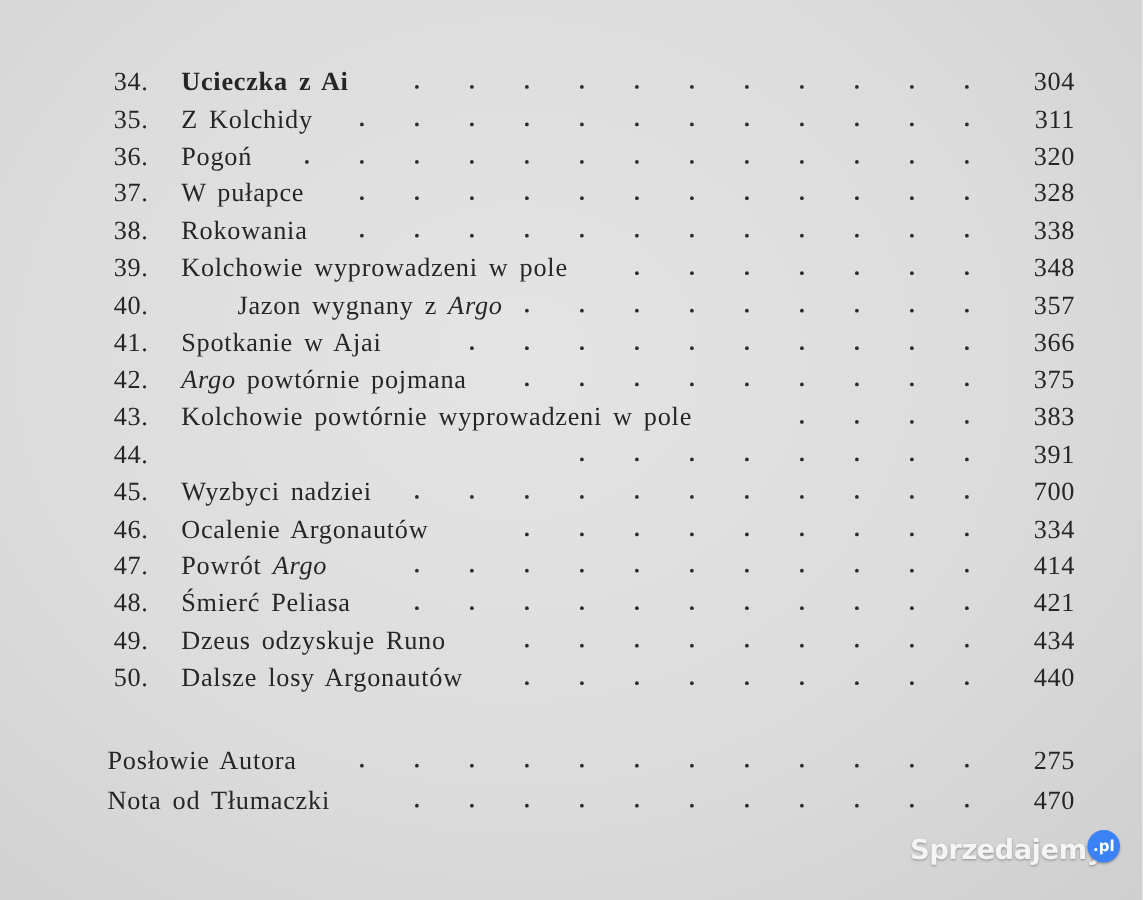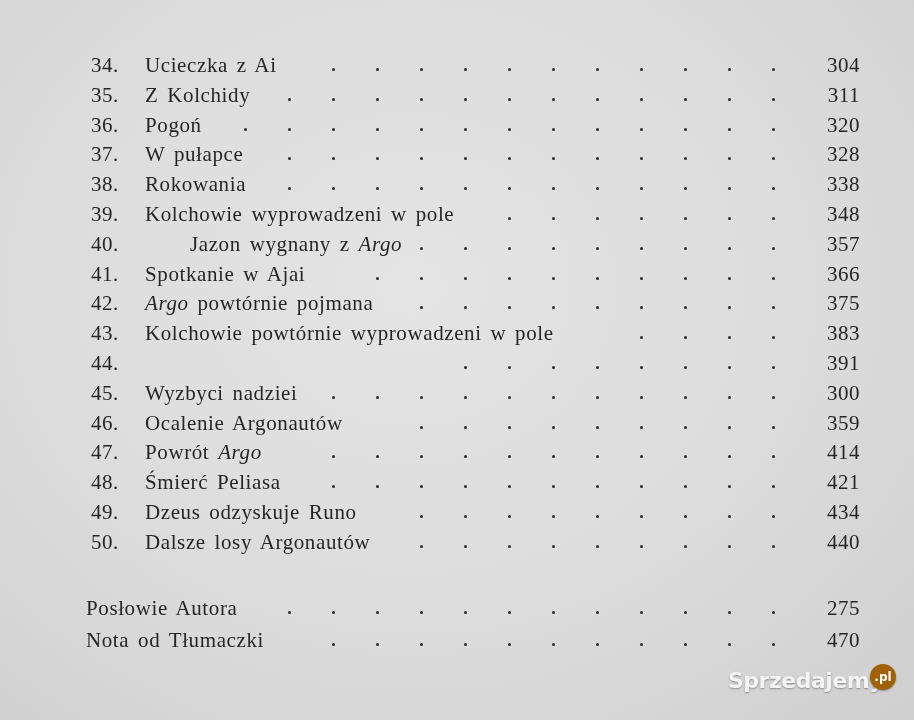--- a/index.html
+++ b/index.html
@@ -19,33 +19,33 @@
   .dots { position:absolute; left:0; top:0; height:30px; width:800px; }
   .dot { position:absolute; top:18px; width:3px; height:3px; border-radius:50%; background:#2a2a2a; }
   .watermark {
     position:absolute; left:728px; top:668px;
     font-family: "DejaVu Sans", sans-serif; font-weight:bold; font-size:22px;
     color:#f4f4f4; letter-spacing:-0.5px;
     text-shadow: 0 1px 2px rgba(0,0,0,0.35);
   }
   .wm-badge {
     position:absolute; left:870px; top:664px; width:26px; height:26px; border-radius:50%;
-    background:#a16207; color:#fff; font-family:"DejaVu Sans", sans-serif; font-weight:bold;
+    background:#3b82f6; color:#fff; font-family:"DejaVu Sans", sans-serif; font-weight:bold;
     font-size:12px; line-height:26px; text-align:center;
     box-shadow: 0 1px 2px rgba(0,0,0,0.3);
   }
 </style>
 </head>
 <body>
 
 <div class="page">
   <div id="chapters">
       <div class="row" style="top: 50px;">
         <span class="num">34.</span>
-        <span class="title"><span style="white-space: pre;">Ucieczka z Ai</span></span>
+        <span class="title"><span style="white-space: pre; font-weight: bold;">Ucieczka z Ai</span></span>
         <div class="dots">
           <span class="dot" style="left: 332px;"></span>
           <span class="dot" style="left: 376px;"></span>
           <span class="dot" style="left: 420px;"></span>
           <span class="dot" style="left: 464px;"></span>
           <span class="dot" style="left: 508px;"></span>
           <span class="dot" style="left: 552px;"></span>
           <span class="dot" style="left: 596px;"></span>
           <span class="dot" style="left: 640px;"></span>
           <span class="dot" style="left: 684px;"></span>
@@ -228,37 +228,37 @@
           <span class="dot" style="left: 420px;"></span>
           <span class="dot" style="left: 464px;"></span>
           <span class="dot" style="left: 508px;"></span>
           <span class="dot" style="left: 552px;"></span>
           <span class="dot" style="left: 596px;"></span>
           <span class="dot" style="left: 640px;"></span>
           <span class="dot" style="left: 684px;"></span>
           <span class="dot" style="left: 728px;"></span>
           <span class="dot" style="left: 772px;"></span>
         </div>
-        <span class="page-no">300</span>
+        <span class="page-no">700</span>
       </div>
       <div class="row" style="top: 407.6px;">
         <span class="num">46.</span>
         <span class="title"><span style="white-space: pre;">Ocalenie Argonautów</span></span>
         <div class="dots">
           <span class="dot" style="left: 420px;"></span>
           <span class="dot" style="left: 464px;"></span>
           <span class="dot" style="left: 508px;"></span>
           <span class="dot" style="left: 552px;"></span>
           <span class="dot" style="left: 596px;"></span>
           <span class="dot" style="left: 640px;"></span>
           <span class="dot" style="left: 684px;"></span>
           <span class="dot" style="left: 728px;"></span>
           <span class="dot" style="left: 772px;"></span>
         </div>
-        <span class="page-no">359</span>
+        <span class="page-no">334</span>
       </div>
       <div class="row" style="top: 437.4px;">
         <span class="num">47.</span>
         <span class="title"><span style="white-space: pre;">Powrót </span><i>Argo</i></span>
         <div class="dots">
           <span class="dot" style="left: 332px;"></span>
           <span class="dot" style="left: 376px;"></span>
           <span class="dot" style="left: 420px;"></span>
           <span class="dot" style="left: 464px;"></span>
           <span class="dot" style="left: 508px;"></span>

